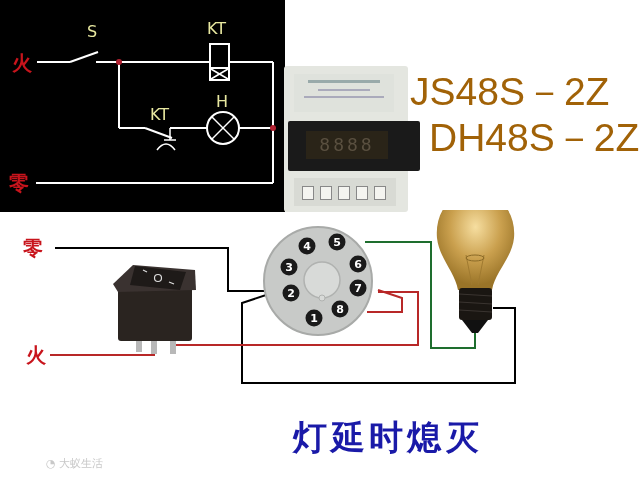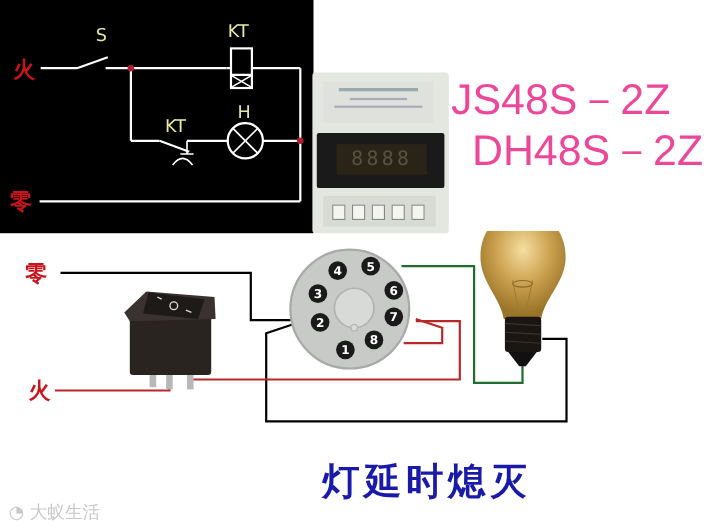--- a/index.html
+++ b/index.html
@@ -1,22 +1,22 @@
 <!DOCTYPE html>
 <html><head>
 <meta charset="utf-8">
 <style>
   html,body{margin:0;padding:0;}
   body{width:640px;height:480px;position:relative;background:#ffffff;overflow:hidden;font-family:"DejaVu Sans",sans-serif;}
   .abs{position:absolute;}
   #schematic{left:0;top:0;width:285px;height:212px;background:#000;}
-  .model{color:#ec4899;font-family:"Liberation Sans",sans-serif;font-size:39px;letter-spacing:0px;line-height:40px;}
+  .model{color:#a16207;font-family:"Liberation Sans",sans-serif;font-size:39px;letter-spacing:0px;line-height:40px;}
   .caption{color:#1a1aa8;font-family:Liberation Sans, sans-serif;font-weight:bold;font-size:34px;letter-spacing:4px;}
   .cn-label{color:#c8141c;font-family:"DejaVu Serif",serif;font-weight:bold;font-size:20px;}
-  .watermark{color:#c8c8c8;font-size:16px;}
+  .watermark{color:#c8c8c8;font-size:11px;margin-left:38px;}
 </style>
 </head>
 <body>
 
 <div id="schematic" class="abs">
   <svg width="285" height="212" viewBox="0 0 285 212">
 
     <line x1="37" y1="62" x2="70" y2="62" stroke="#fff" stroke-width="2"></line>
     <line x1="70" y1="62" x2="98" y2="52" stroke="#fff" stroke-width="2"></line>
     <line x1="96" y1="62" x2="206" y2="62" stroke="#fff" stroke-width="2"></line>
@@ -54,21 +54,21 @@
   <span class="abs" style="left:150px;top:105px;color:#e8e8a0;font-size:16px;">KT</span>
   <span class="abs" style="left:216px;top:92px;color:#e8e8a0;font-size:16px;">H</span>
 </div>
 
 <div class="abs" style="left:284px;top:66px;width:124px;height:146px;background:#e4e6e0;border-radius:3px;">
   <div class="abs" style="left:10px;top:8px;width:100px;height:38px;background:#dfe2dc;">
     <div style="height:3px;background:#9aa;margin:6px 14px;"></div>
     <div style="height:2px;background:#aab;margin:5px 24px;"></div>
     <div style="height:2px;background:#aab;margin:5px 10px;"></div>
   </div>
-  <div class="abs" style="left:4px;top:55px;width:116px;height:50px;background:#1a1a1a;border-radius:2px;">
+  <div class="abs" style="left:4px;top:55px;width:132px;height:50px;background:#1a1a1a;border-radius:2px;">
     <div class="abs" style="left:18px;top:10px;width:82px;height:28px;background:#2a2418;color:#5a5040;font-family:'DejaVu Sans Mono',monospace;font-size:18px;text-align:center;line-height:28px;letter-spacing:3px;">8888</div>
   </div>
   <div class="abs" style="left:10px;top:112px;width:102px;height:28px;background:#d8dad4;">
     <div class="abs" style="left:8px;top:8px;width:10px;height:12px;background:#f4f4f0;border:1px solid #888;"></div>
     <div class="abs" style="left:26px;top:8px;width:10px;height:12px;background:#f4f4f0;border:1px solid #888;"></div>
     <div class="abs" style="left:44px;top:8px;width:10px;height:12px;background:#f4f4f0;border:1px solid #888;"></div>
     <div class="abs" style="left:62px;top:8px;width:10px;height:12px;background:#f4f4f0;border:1px solid #888;"></div>
     <div class="abs" style="left:80px;top:8px;width:10px;height:12px;background:#f4f4f0;border:1px solid #888;"></div>
   </div>
 </div>

